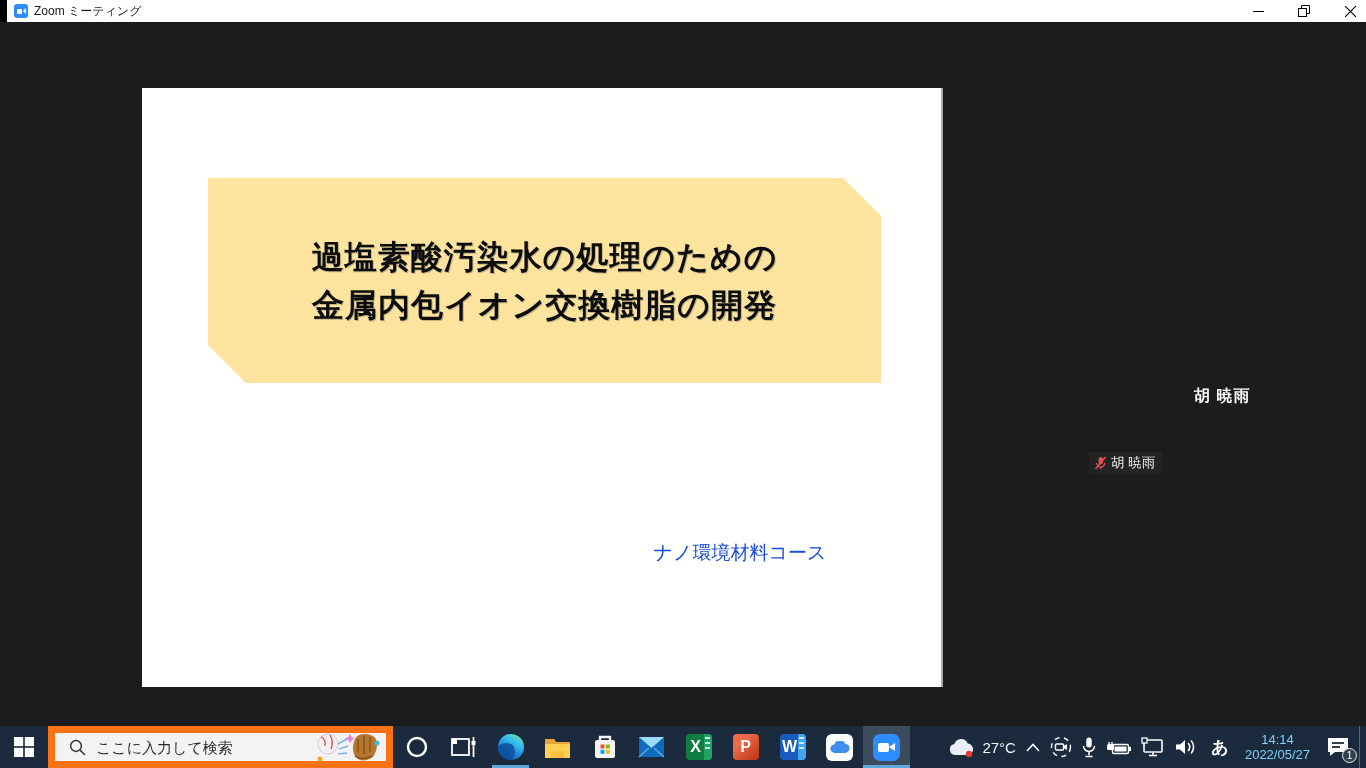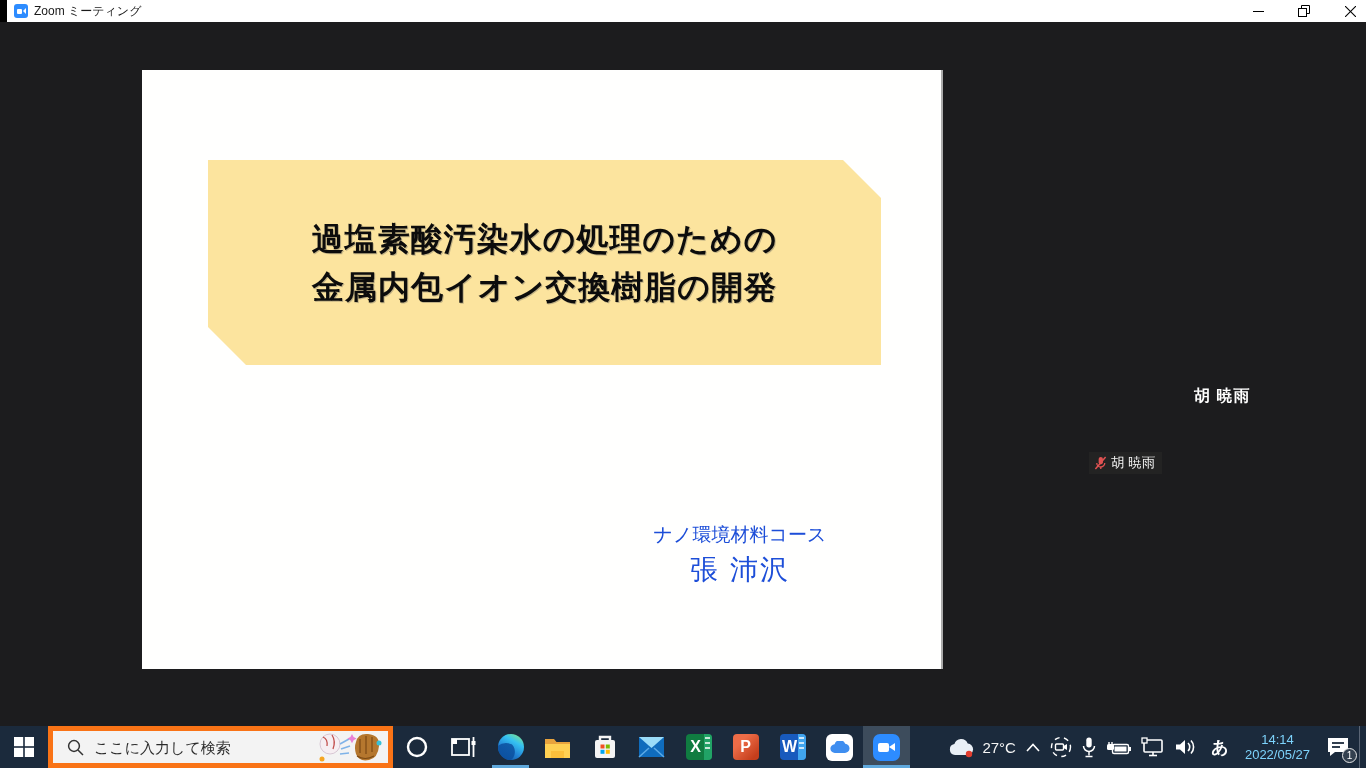--- a/index.html
+++ b/index.html
@@ -17,21 +17,21 @@
     border-right:3.5px solid #fff; border-top:3px solid transparent; border-bottom:3px solid transparent; }
   .titlebar .wtitle { font-size:12px; color:#1a1a1a; }
   .titlebar .spacer { flex:1; }
   .wbtn { width:46px; height:22px; display:flex; align-items:center; justify-content:center; }
   .wbtn svg { display:block; }
 
   
   .content { position:absolute; left:0; top:22px; width:1366px; height:704px; background:#1c1c1e; }
 
   
-  .slide { position:absolute; left:142px; top:48px; width:801px; height:599px; background:#fffffe;
+  .slide { position:absolute; left:142px; top:66px; width:801px; height:599px; background:#fffffe;
     border-right:2px solid #ababab; }
   .title-box { position:absolute; left:66px; top:90px; width:673px; height:205px; background:#fce49e;
     clip-path:polygon(0 0, calc(100% - 38px) 0, 100% 38px, 100% 100%, 38px 100%, 0 calc(100% - 38px));
     display:flex; align-items:center; justify-content:center; }
   .title-text { text-align:center; font-size:32px; font-weight:bold; color:#0c0c0c; line-height:48px;
     letter-spacing:1px; text-shadow:1px 1px 0 rgba(90,90,90,.35); }
   .author-block { position:absolute; left:458px; top:452px; width:280px; text-align:center; color:#1d4ed8; }
   .author-block .line-s { font-size:19px; line-height:26px; }
   .author-block .line-b { font-size:28px; line-height:36px; margin-top:4px; letter-spacing:2px; }
 
@@ -45,21 +45,21 @@
   
   .taskbar { position:absolute; left:0; top:726px; width:1366px; height:42px; background:#1b2a3c;
     display:flex; align-items:stretch; z-index:6; }
   .tb-btn { width:48px; display:flex; align-items:center; justify-content:center; position:relative; flex:none; }
   .tb-app { width:47px; display:flex; align-items:center; justify-content:center; position:relative; flex:none; }
   .tb-app.running::after { content:""; position:absolute; left:5px; right:5px; bottom:0; height:3px; background:#5fa8dc; }
   .tb-app.active { background:#3d4c5c; }
   .tb-app.active::after { left:0; right:0; }
 
   .searchbox { width:345px; height:42px; background:#f3f3f3; display:flex; align-items:center; flex:none;
-    border:5px solid #f97316; position:relative; }
+    border:7px solid #f97316; position:relative; }
   .searchbox svg.mag { margin:0 10px 0 14px; flex:none; }
   .searchbox input { border:none; outline:none; background:transparent; font-size:15px; color:#1a1a1a;
     font-family:"Liberation Sans","DejaVu Sans",sans-serif; flex:1; min-width:0; }
   .searchbox input::placeholder { color:#1a1a1a; opacity:.92; }
   .search-art { flex:none; margin-right:6px; }
 
   .tb-spacer { flex:1; }
 
   .tray { display:flex; align-items:center; flex:none; color:#f2f2f2; }
   .tray-item { display:flex; align-items:center; justify-content:center; height:42px; padding:0 5px; }
@@ -126,21 +126,20 @@
 
   <div class="slide">
     <div class="title-box">
       <div class="title-text">
         <div>過塩素酸汚染水の処理のための</div>
         <div>金属内包イオン交換樹脂の開発</div>
       </div>
     </div>
     <div class="author-block">
       <div class="line-s">ナノ環境材料コース</div>
-      <div class="line-b">張 沛沢</div>
     </div>
   </div>
 
   <div class="p-name-large">胡 暁雨</div>
 
   <div class="p-badge">
     <svg width="13" height="14" viewBox="0 0 14 15">
       <rect x="5" y="1" width="4.6" height="8" rx="2.3" fill="#e05252"></rect>
       <path d="M3 7.5 a4.3 4.3 0 0 0 8.6 0" fill="none" stroke="#e05252" stroke-width="1.4"></path>
       <line x1="7.3" y1="11.8" x2="7.3" y2="14" stroke="#e05252" stroke-width="1.4"></line>

